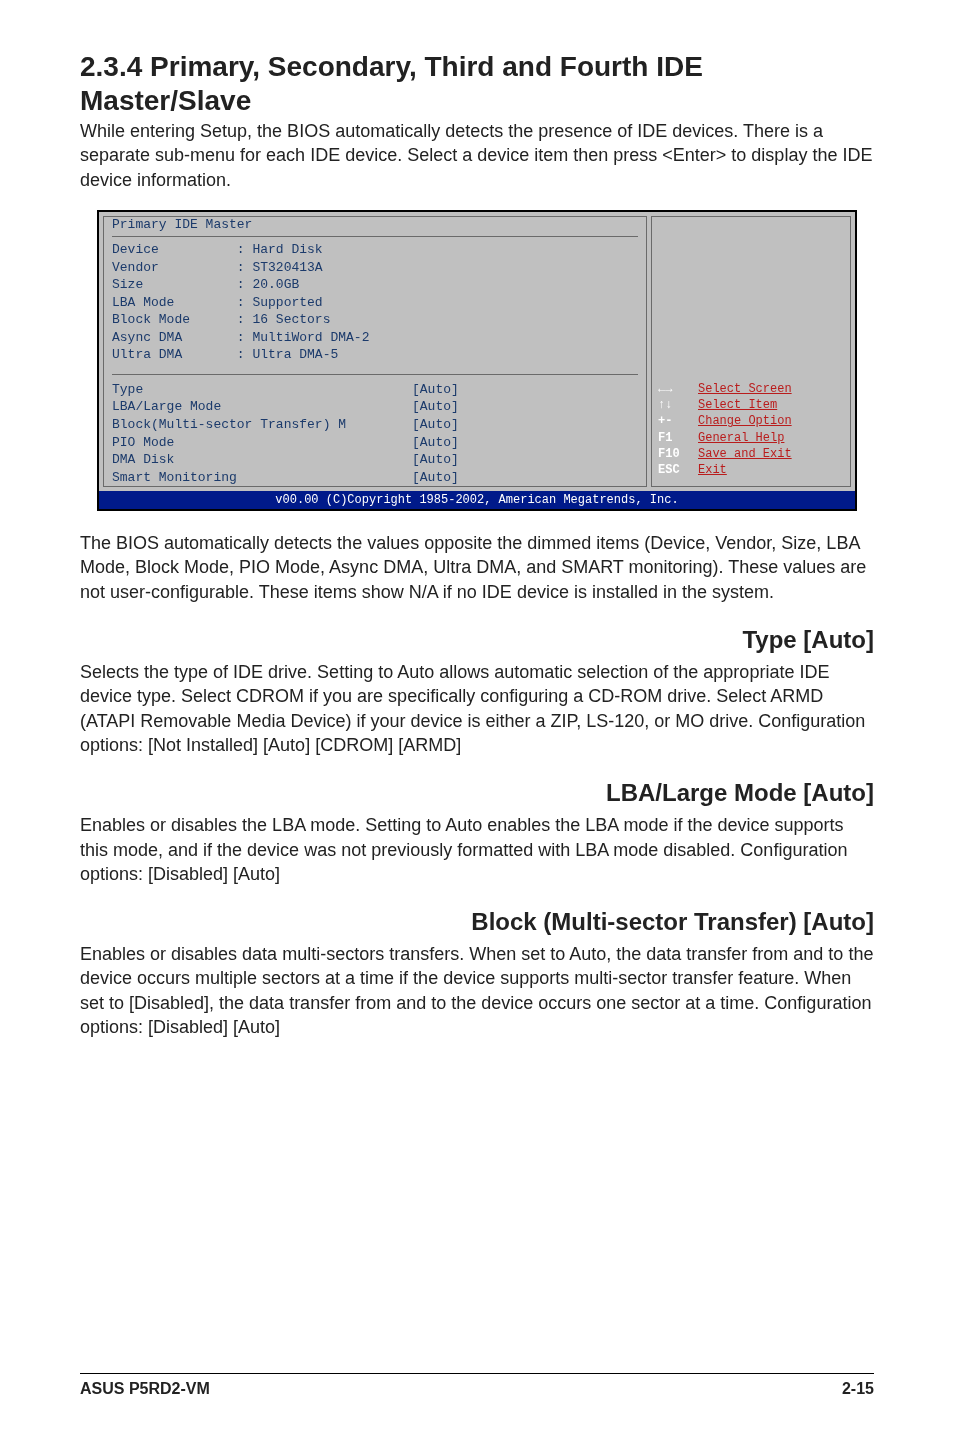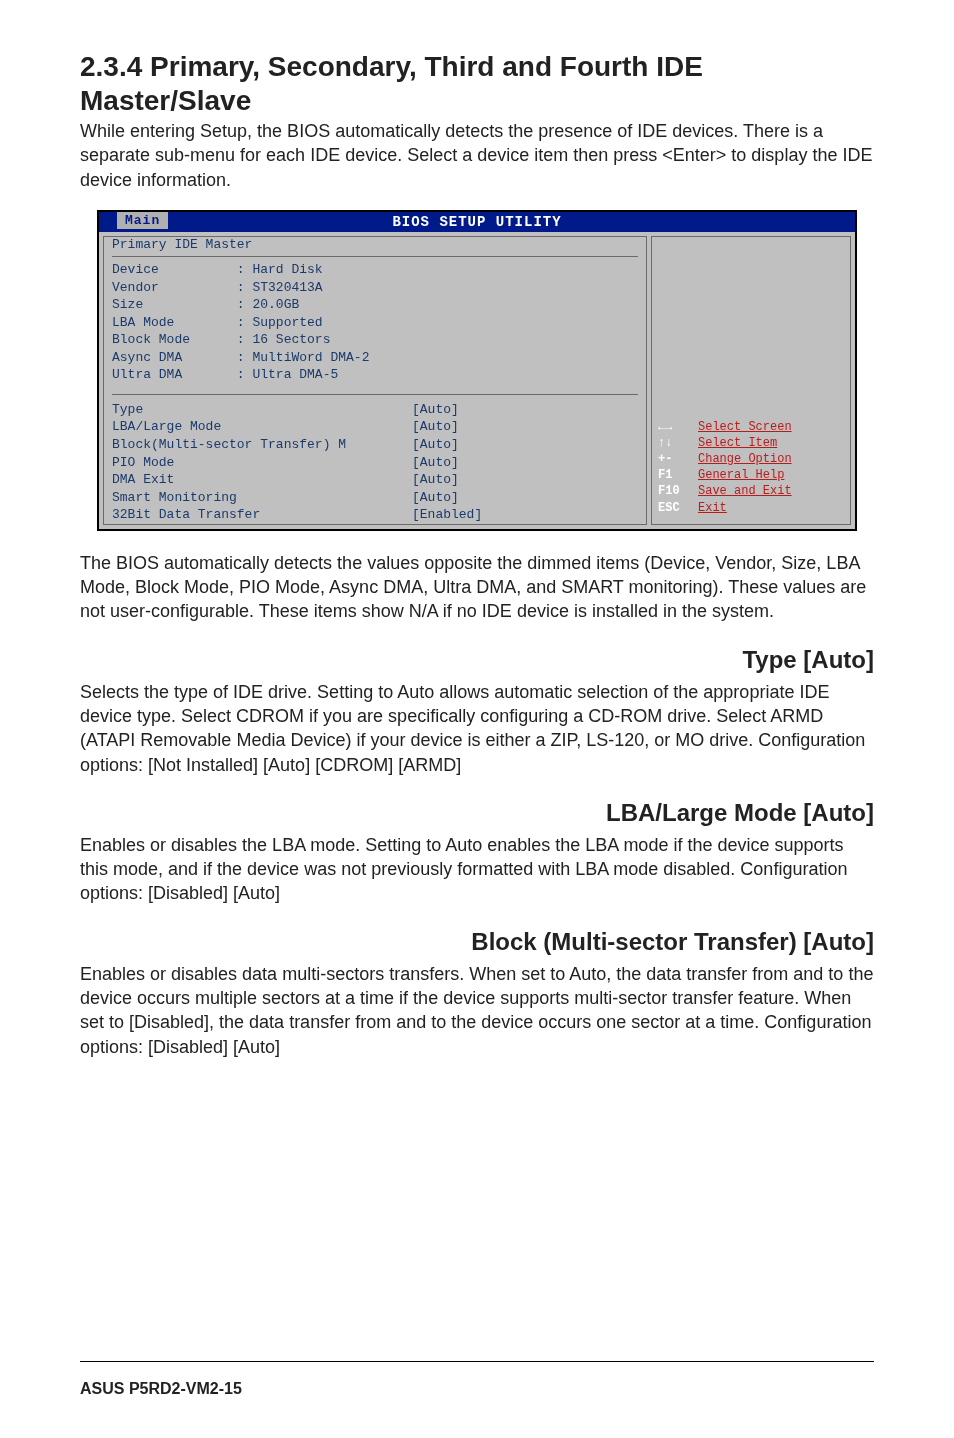--- a/index.html
+++ b/index.html
@@ -113,37 +113,34 @@
     font-weight: bold;
     margin: 22px 0 6px 0;
     text-align: right;
   }
   .footer-row {
     position: absolute;
     bottom: 40px;
     left: 80px;
     right: 80px;
     border-top: 1px solid #000;
-    padding-top: 18px;
+    padding-top: 6px;
     display: flex;
+    justify-content: space-between;
     font-size: 16px;
     font-weight: bold;
   }
 </style>
 </head>
 <body>
 
 <h2 class="section-number">2.3.4   Primary, Secondary, Third and Fourth IDE Master/Slave</h2>
 <p class="body-text">While entering Setup, the BIOS automatically detects the presence of IDE devices. There is a separate sub-menu for each IDE device. Select a device item then press &lt;Enter&gt; to display the IDE device information.</p>
 
 <div class="bios-box">
-  <div class="bios-titlebar">
-    <span class="bios-tab">Main</span>
-    <span>BIOS SETUP UTILITY</span>
-  </div>
   <div class="bios-body">
     <div class="bios-left">
       <div class="bios-heading">Primary IDE Master</div>
 
       <div class="bios-info-row">Device          : Hard Disk</div>
       <div class="bios-info-row">Vendor          : ST320413A</div>
       <div class="bios-info-row">Size            : 20.0GB</div>
       <div class="bios-info-row">LBA Mode        : Supported</div>
       <div class="bios-info-row">Block Mode      : 16 Sectors</div>
       <div class="bios-info-row">Async DMA       : MultiWord DMA-2</div>
@@ -160,30 +157,26 @@
         </div>
         <div class="bios-setting-row">
           <span class="bios-setting-label" style="color:#1b3a6b">Block(Multi-sector Transfer) M</span>
           <span class="bios-setting-val" style="color:#1b3a6b">[Auto]</span>
         </div>
         <div class="bios-setting-row">
           <span class="bios-setting-label" style="color:#1b3a6b">PIO Mode</span>
           <span class="bios-setting-val" style="color:#1b3a6b">[Auto]</span>
         </div>
         <div class="bios-setting-row">
-          <span class="bios-setting-label" style="color:#1b3a6b">DMA Exit</span>
+          <span class="bios-setting-label" style="color:#1b3a6b">DMA Disk</span>
           <span class="bios-setting-val" style="color:#1b3a6b">[Auto]</span>
         </div>
         <div class="bios-setting-row">
           <span class="bios-setting-label" style="color:#1b3a6b">Smart Monitoring</span>
           <span class="bios-setting-val" style="color:#1b3a6b">[Auto]</span>
-        </div>
-        <div class="bios-setting-row">
-          <span class="bios-setting-label" style="color:#1b3a6b">32Bit Data Transfer</span>
-          <span class="bios-setting-val" style="color:#1b3a6b">[Enabled]</span>
         </div>
       </div>
     </div>
     <div class="bios-right">
       <div class="help-block">
         <div class="help-row">
             <span class="help-key">←→</span>
             <span class="help-desc">Select Screen</span>
           </div>
         <div class="help-row">
@@ -202,20 +195,21 @@
             <span class="help-key">F10</span>
             <span class="help-desc">Save and Exit</span>
           </div>
         <div class="help-row">
             <span class="help-key">ESC</span>
             <span class="help-desc">Exit</span>
           </div>
       </div>
     </div>
   </div>
+  <div class="bios-footer">v00.00 (C)Copyright 1985-2002, American Megatrends, Inc.</div>
 </div>
 
 <p class="body-text">The BIOS automatically detects the values opposite the dimmed items (Device, Vendor, Size, LBA Mode, Block Mode, PIO Mode, Async DMA, Ultra DMA, and SMART monitoring). These values are not user-configurable. These items show N/A if no IDE device is installed in the system.</p>
 
 <h3 class="sub-h">Type [Auto]</h3>
 <p class="body-text">Selects the type of IDE drive. Setting to Auto allows automatic selection of the appropriate IDE device type. Select CDROM if you are specifically configuring a CD-ROM drive. Select ARMD (ATAPI Removable Media Device) if your device is either a ZIP, LS-120, or MO drive. Configuration options: [Not Installed] [Auto] [CDROM] [ARMD]</p>
 
 <h3 class="sub-h">LBA/Large Mode [Auto]</h3>
 <p class="body-text">Enables or disables the LBA mode. Setting to Auto enables the LBA mode if the device supports this mode, and if the device was not previously formatted with LBA mode disabled. Configuration options: [Disabled] [Auto]</p>
 

